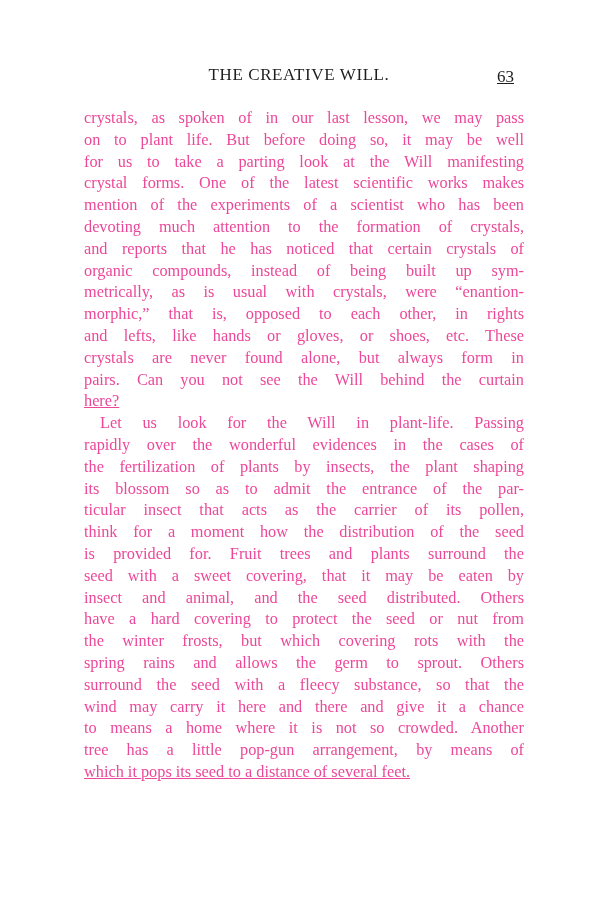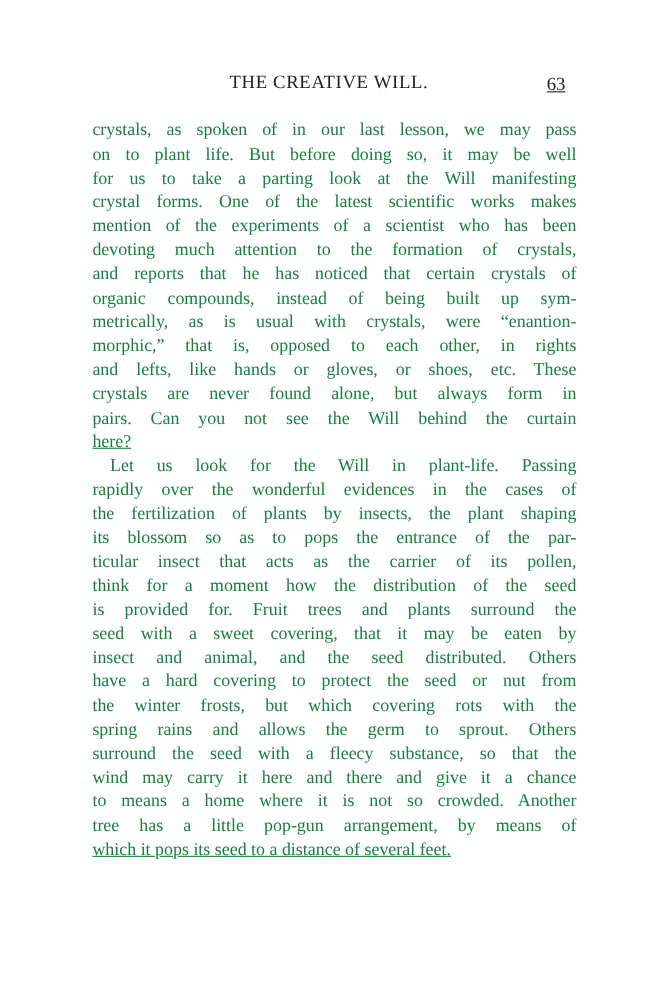--- a/index.html
+++ b/index.html
@@ -49,21 +49,21 @@
       color: #1e1e1e;
       text-decoration: underline;
     }
     .body-text {
       position: absolute;
       top: 84px;
       left: 84px;
       width: 440px;
       font-size: 16.3px;
       line-height: 21.8px;
-      color: #15803d;
+      color: #ec4899;
     }
     .line {
       display: block;
       white-space: nowrap;
       text-align: justify;
       text-align-last: justify;
       height: 21.8px;
     }
     .line.last {
       text-align-last: left;
@@ -98,21 +98,21 @@
       <span class="line">and lefts, like hands or gloves, or shoes, etc.  These</span>
       <span class="line">crystals are never found alone, but always form in</span>
       <span class="line">pairs.  Can you not see the Will behind the curtain</span>
       <span class="line last">here?</span>
     </div>
 
     <div>
       <span class="line indent">Let us look for the Will in plant-life.  Passing</span>
       <span class="line">rapidly over the wonderful evidences in the cases of</span>
       <span class="line">the fertilization of plants by insects, the plant shaping</span>
-      <span class="line">its blossom so as to pops the entrance of the par-</span>
+      <span class="line">its blossom so as to admit the entrance of the par-</span>
       <span class="line">ticular insect that acts as the carrier of its pollen,</span>
       <span class="line">think for a moment how the distribution of the seed</span>
       <span class="line">is provided for.  Fruit trees and plants surround the</span>
       <span class="line">seed with a sweet covering, that it may be eaten by</span>
       <span class="line">insect and animal, and the seed distributed.  Others</span>
       <span class="line">have a hard covering to protect the seed or nut from</span>
       <span class="line">the winter frosts, but which covering rots with the</span>
       <span class="line">spring rains and allows the germ to sprout.  Others</span>
       <span class="line">surround the seed with a fleecy substance, so that the</span>
       <span class="line">wind may carry it here and there and give it a chance</span>

